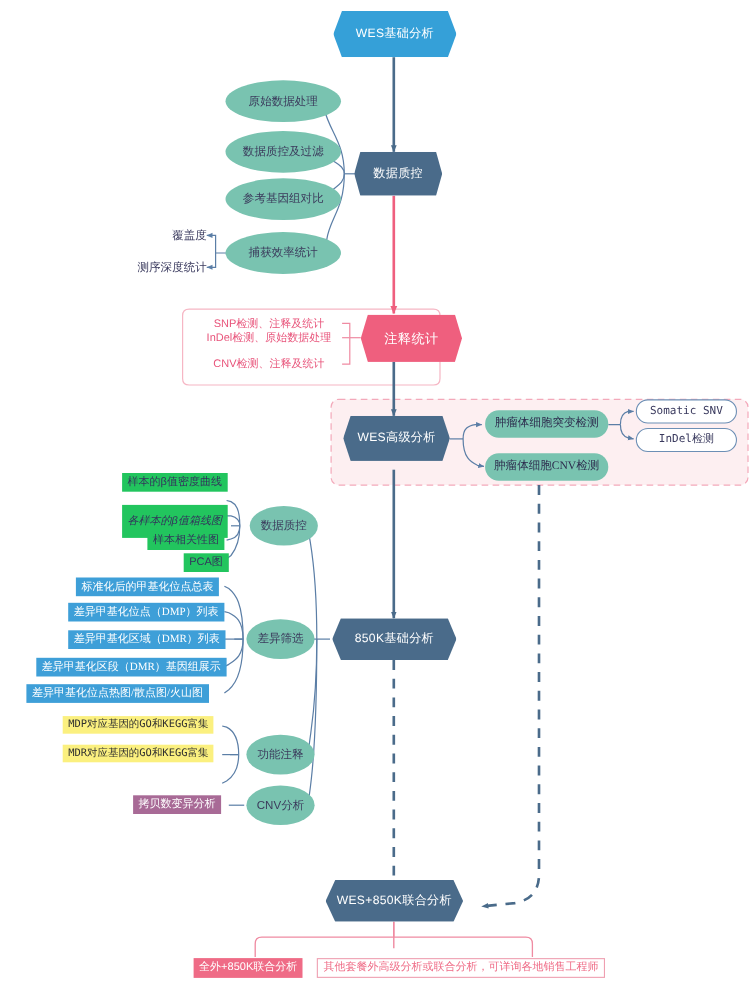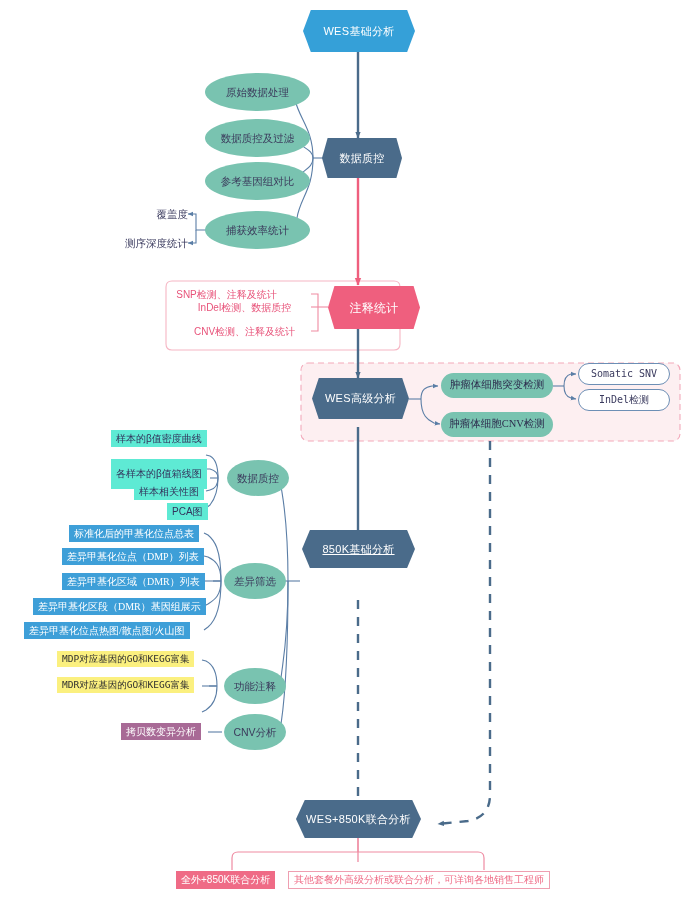--- a/index.html
+++ b/index.html
@@ -15,21 +15,21 @@
        font-size:11px;letter-spacing:.3px;}
   .hex.blue{background:#35a0d8;}
   .hex.pink{background:#ef5f7e;font-size:12px;}
   
   .ell{background:#79c3b0;color:#3b3b5c;border-radius:50%;font-size:10.5px;}
   .pill{background:#79c3b0;color:#2d2d4e;border-radius:14px;font-size:10.5px;font-family:Liberation Serif, serif;}
   .wht{background:#ffffff;color:#3a3a5e;border:1px solid #6d8fb5;border-radius:13px;
        font-size:10px;font-family:"DejaVu Sans Mono","Liberation Mono",monospace;text-align:right;}
   
   .bx{font-size:10px;padding:2px 5px;}
-  .bx.purple{background:#5eead4;color:#33335c;}
+  .bx.purple{background:#22c55e;color:#33335c;}
   .bx.blue2{background:#3e9fd8;color:#ffffff;font-family:Liberation Serif, serif;}
   .bx.yellow{background:#fbf07f;color:#2f2f2f;
              font-family:"DejaVu Sans Mono","Liberation Mono",monospace;font-size:9.5px;}
   .bx.plum{background:#a86a96;color:#ffffff;}
   .bx.pinkfill{background:#ef6b86;color:#ffffff;font-size:10px;}
   .bx.pinkout{background:#ffffff;color:#ef6b86;border:1px solid #ef9fb1;font-size:10px;}
   .plain{color:#3a3a5e;font-size:10.5px;background:transparent;}
   .pinktxt{color:#e8537a;font-size:10px;background:transparent;}
 </style>
 </head>
@@ -140,25 +140,25 @@
     <span>覆盖度</span>
   </div>
   <div class="lbl plain" style="left:112px;top:235px;width:76px;height:16px;justify-content:flex-end;">
     <span>测序深度统计</span>
   </div>
 
   <div class="lbl hex pink" style="left:328px;top:286px;width:92px;height:43px;text-align:center;">
     <span>注释统计</span>
   </div>
 
-  <div class="lbl pinktxt" style="left:160px;top:287px;width:133px;height:15px;">
+  <div class="lbl pinktxt" style="left:178px;top:287px;width:133px;height:15px;">
     <span>SNP检测、注释及统计</span>
   </div>
   <div class="lbl pinktxt" style="left:178px;top:300px;width:133px;height:15px;">
-    <span>InDel检测、数据质控</span>
+    <span>InDel检测、原始数据处理</span>
   </div>
   <div class="lbl pinktxt" style="left:178px;top:324px;width:133px;height:15px;">
     <span>CNV检测、注释及统计</span>
   </div>
 
   <div class="lbl hex" style="left:312px;top:378px;width:97px;height:41px;">
     <span>WES高级分析</span>
   </div>
 
   <div class="lbl pill" style="left:441px;top:373px;width:112px;height:25px;">
@@ -168,41 +168,41 @@
     <span>肿瘤体细胞CNV检测</span>
   </div>
 
   <div class="lbl wht" style="left:578px;top:363px;width:92px;height:22px;">
     <span>Somatic SNV</span>
   </div>
   <div class="lbl wht" style="left:578px;top:389px;width:92px;height:22px;">
     <span>InDel检测</span>
   </div>
 
-  <div class="lbl hex" style="left:302px;top:530px;width:113px;height:38px;text-decoration:underline;">
+  <div class="lbl hex" style="left:302px;top:562px;width:113px;height:38px;">
     <span>850K基础分析</span>
   </div>
 
   <div class="lbl ell" style="left:227px;top:460px;width:62px;height:36px;">
     <span>数据质控</span>
   </div>
   <div class="lbl ell" style="left:224px;top:563px;width:62px;height:36px;">
     <span>差异筛选</span>
   </div>
   <div class="lbl ell" style="left:224px;top:668px;width:62px;height:36px;">
     <span>功能注释</span>
   </div>
   <div class="lbl ell" style="left:224px;top:714px;width:62px;height:36px;">
     <span>CNV分析</span>
   </div>
 
   <div class="lbl bx purple" style="left:111px;top:430px;height:17px;">
     <span>样本的β值密度曲线</span>
   </div>
-  <div class="lbl bx purple" style="left:111px;top:459px;height:30px;">
+  <div class="lbl bx purple" style="left:111px;top:459px;height:30px;font-style:italic;">
     <span>各样本的β值箱线图</span>
   </div>
   <div class="lbl bx purple" style="left:134px;top:483px;height:17px;">
     <span>样本相关性图</span>
   </div>
   <div class="lbl bx purple" style="left:167px;top:503px;height:17px;">
     <span>PCA图</span>
   </div>
 
   <div class="lbl bx blue2" style="left:69px;top:525px;height:17px;">

